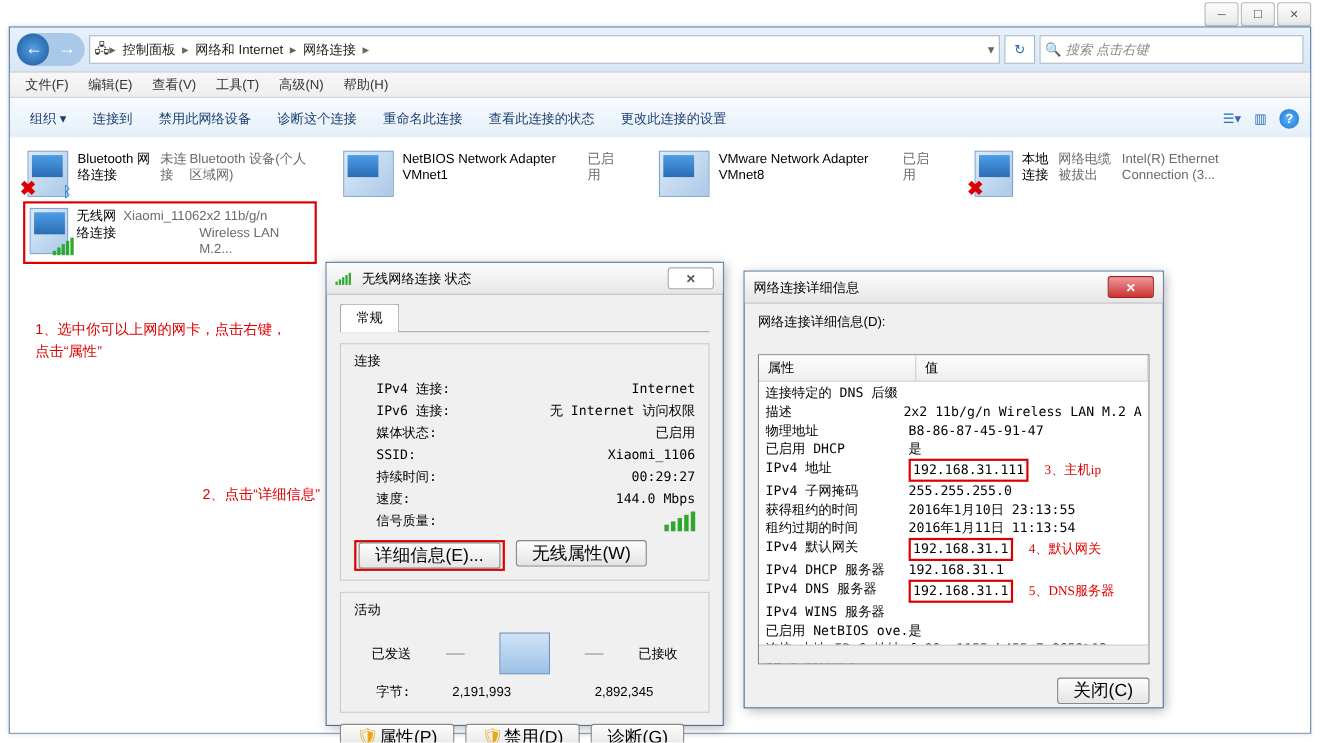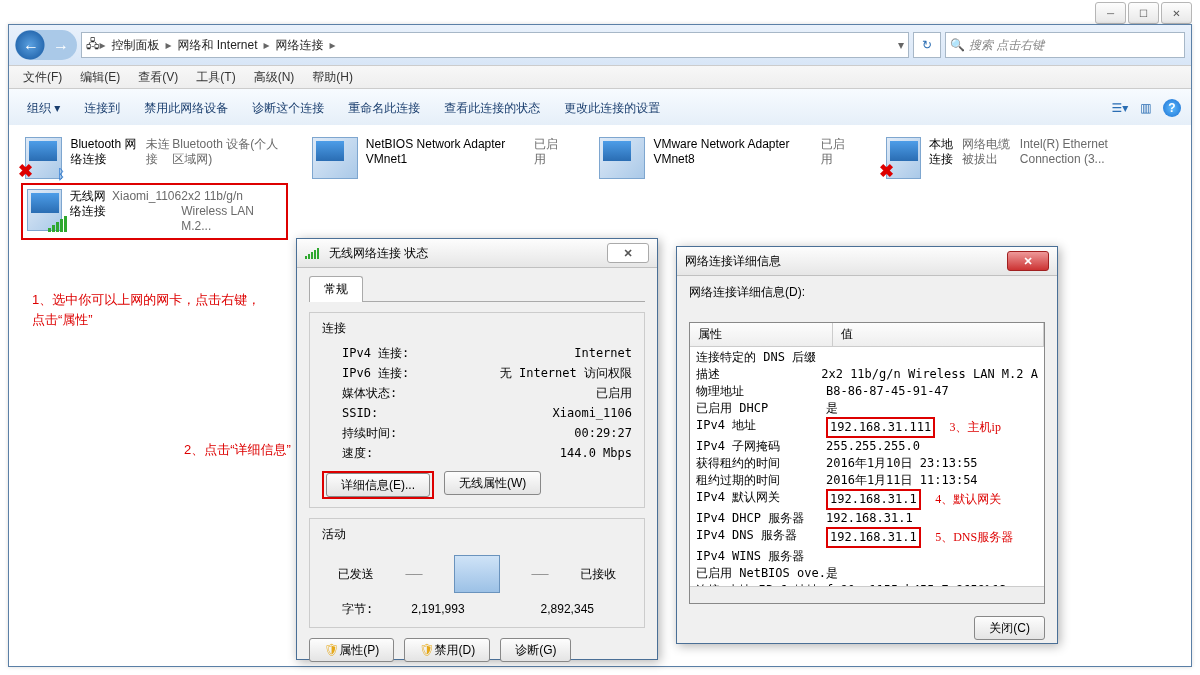--- a/index.html
+++ b/index.html
@@ -46,21 +46,21 @@
 .dlg .dbody{padding:8px 12px}
 .tabhdr{display:flex;border-bottom:1px solid #aaa}
 .tab{padding:4px 14px;border:1px solid #aaa;border-bottom:none;background:#fff;border-radius:3px 3px 0 0;margin-bottom:-1px}
 .fieldset{border:1px solid #ccc;margin:10px 0;padding:8px 12px}
 .fieldset .legend{margin:-16px 0 6px -4px;background:#f0f0f0;padding:0 4px;display:inline-block}
 .kv{display:flex;justify-content:space-between;line-height:20px;font-family:SimSun,monospace}
 .kv .k{padding-left:20px}
 .sigbars{display:inline-flex;align-items:flex-end;gap:2px;margin-left:4px}
 .sigbars i{width:4px;background:#2fa82f}
 .sigbars i:nth-child(1){height:6px}.sigbars i:nth-child(2){height:9px}.sigbars i:nth-child(3){height:12px}.sigbars i:nth-child(4){height:15px}.sigbars i:nth-child(5){height:18px}
-.btn{display:inline-flex;align-items:center;justify-content:center;height:22px;padding:0 14px;border:1px solid #888;background:linear-gradient(#fdfdfd,#e4e4e4);border-radius:3px;font-size:12px}
+.btn{display:inline-flex;align-items:center;justify-content:center;height:22px;padding:0 14px;border:1px solid #888;background:linear-gradient(#fdfdfd,#e4e4e4);border-radius:3px;font-size:16px}
 .btnrow{display:flex;gap:10px;margin-top:8px}
 .redbox{border:2px solid #d00;padding:0 2px;display:inline-block}
 .dlg2tbl{border:1px solid #888;background:#fff;height:280px;overflow:hidden;position:relative}
 .dlg2hdr{display:flex;background:linear-gradient(#fdfdfd,#eee);border-bottom:1px solid #ccc;font-size:12px}
 .dlg2hdr div{padding:3px 8px;border-right:1px solid #ccc}
 .dlg2rows{font-family:SimSun,monospace;font-size:12px;line-height:17px;padding:2px 6px}
 .dlg2rows .row{display:flex}
 .dlg2rows .row .p{width:130px;white-space:nowrap;overflow:hidden}
 .dlg2rows .row .v{flex:1;white-space:nowrap}
 .smallsig{display:inline-flex;align-items:flex-end;gap:1px;margin-right:4px;vertical-align:middle}
@@ -224,20 +224,30 @@
           </div>
           <div class="kv">
             <span class="k">持续时间:</span>
             <span>00:29:27</span>
           </div>
           <div class="kv">
             <span class="k">速度:</span>
             <span>144.0 Mbps</span>
           </div>
         </div>
+      <div class="kv">
+          <span class="k">信号质量:</span>
+        <span class="sigbars">
+            <i></i>
+            <i></i>
+            <i></i>
+            <i></i>
+            <i></i>
+          </span>
+        </div>
       <div class="btnrow">
         <span class="redbox"><span class="btn">详细信息(E)...</span></span>
         <span class="btn">无线属性(W)</span>
       </div>
     </div>
     <div class="fieldset">
       <div class="legend">活动</div>
       <div class="activity">
         <span>已发送</span>
         <span style="color:#888">──</span>

